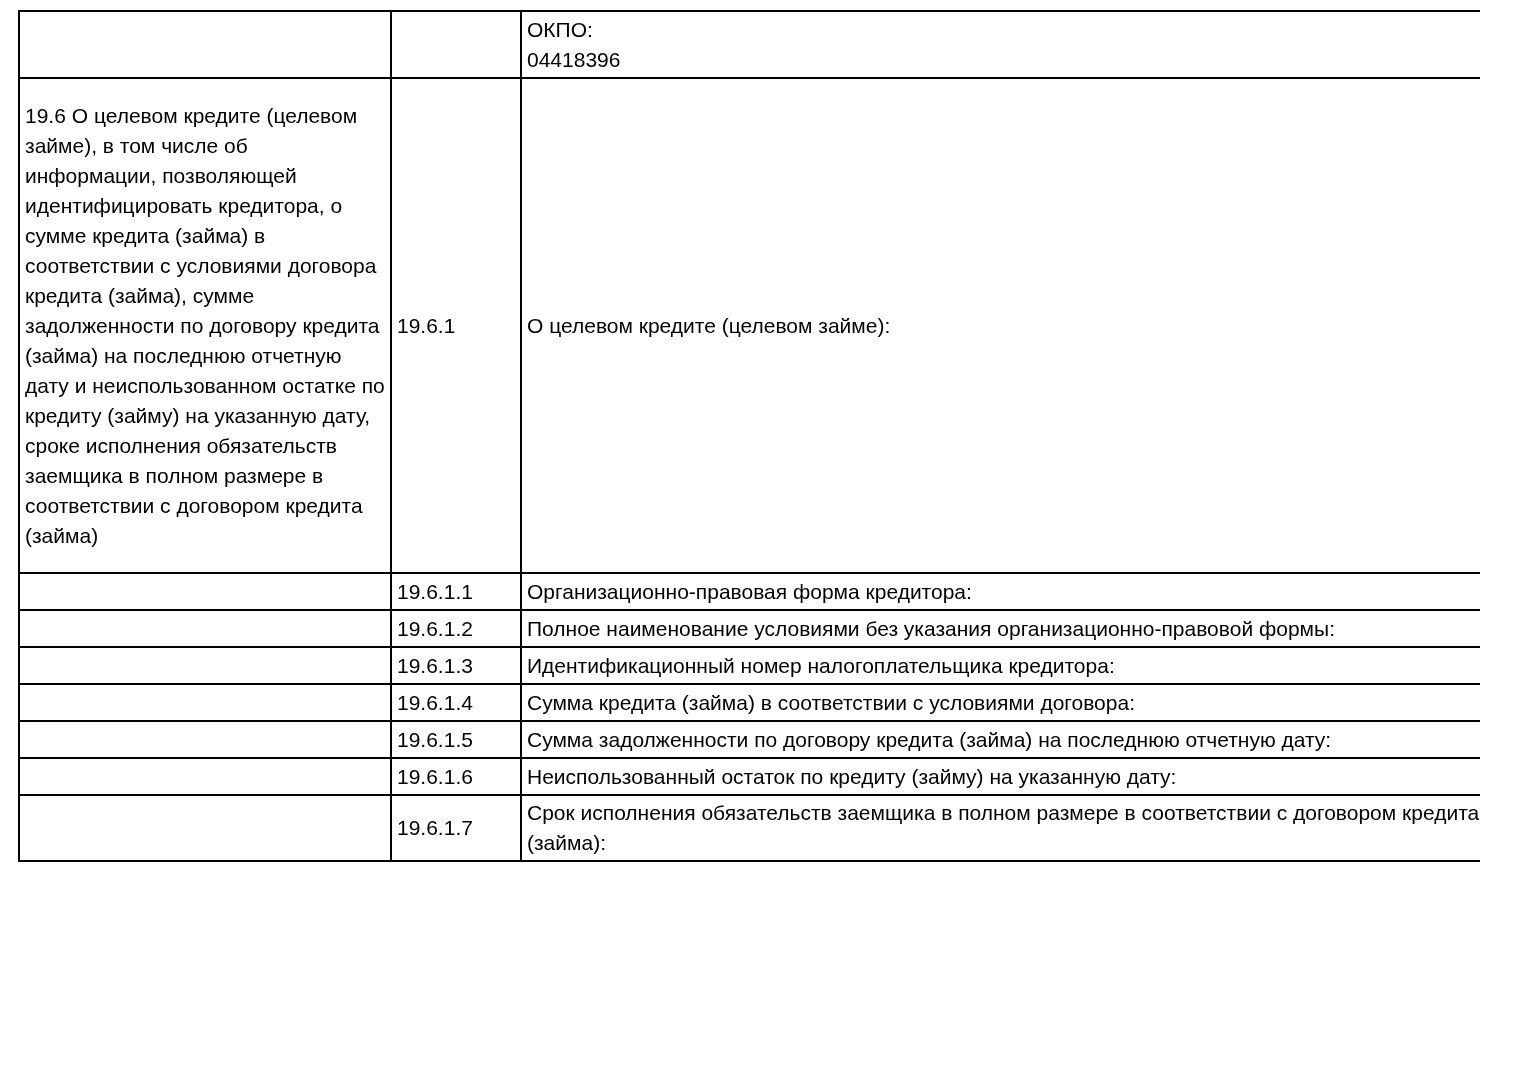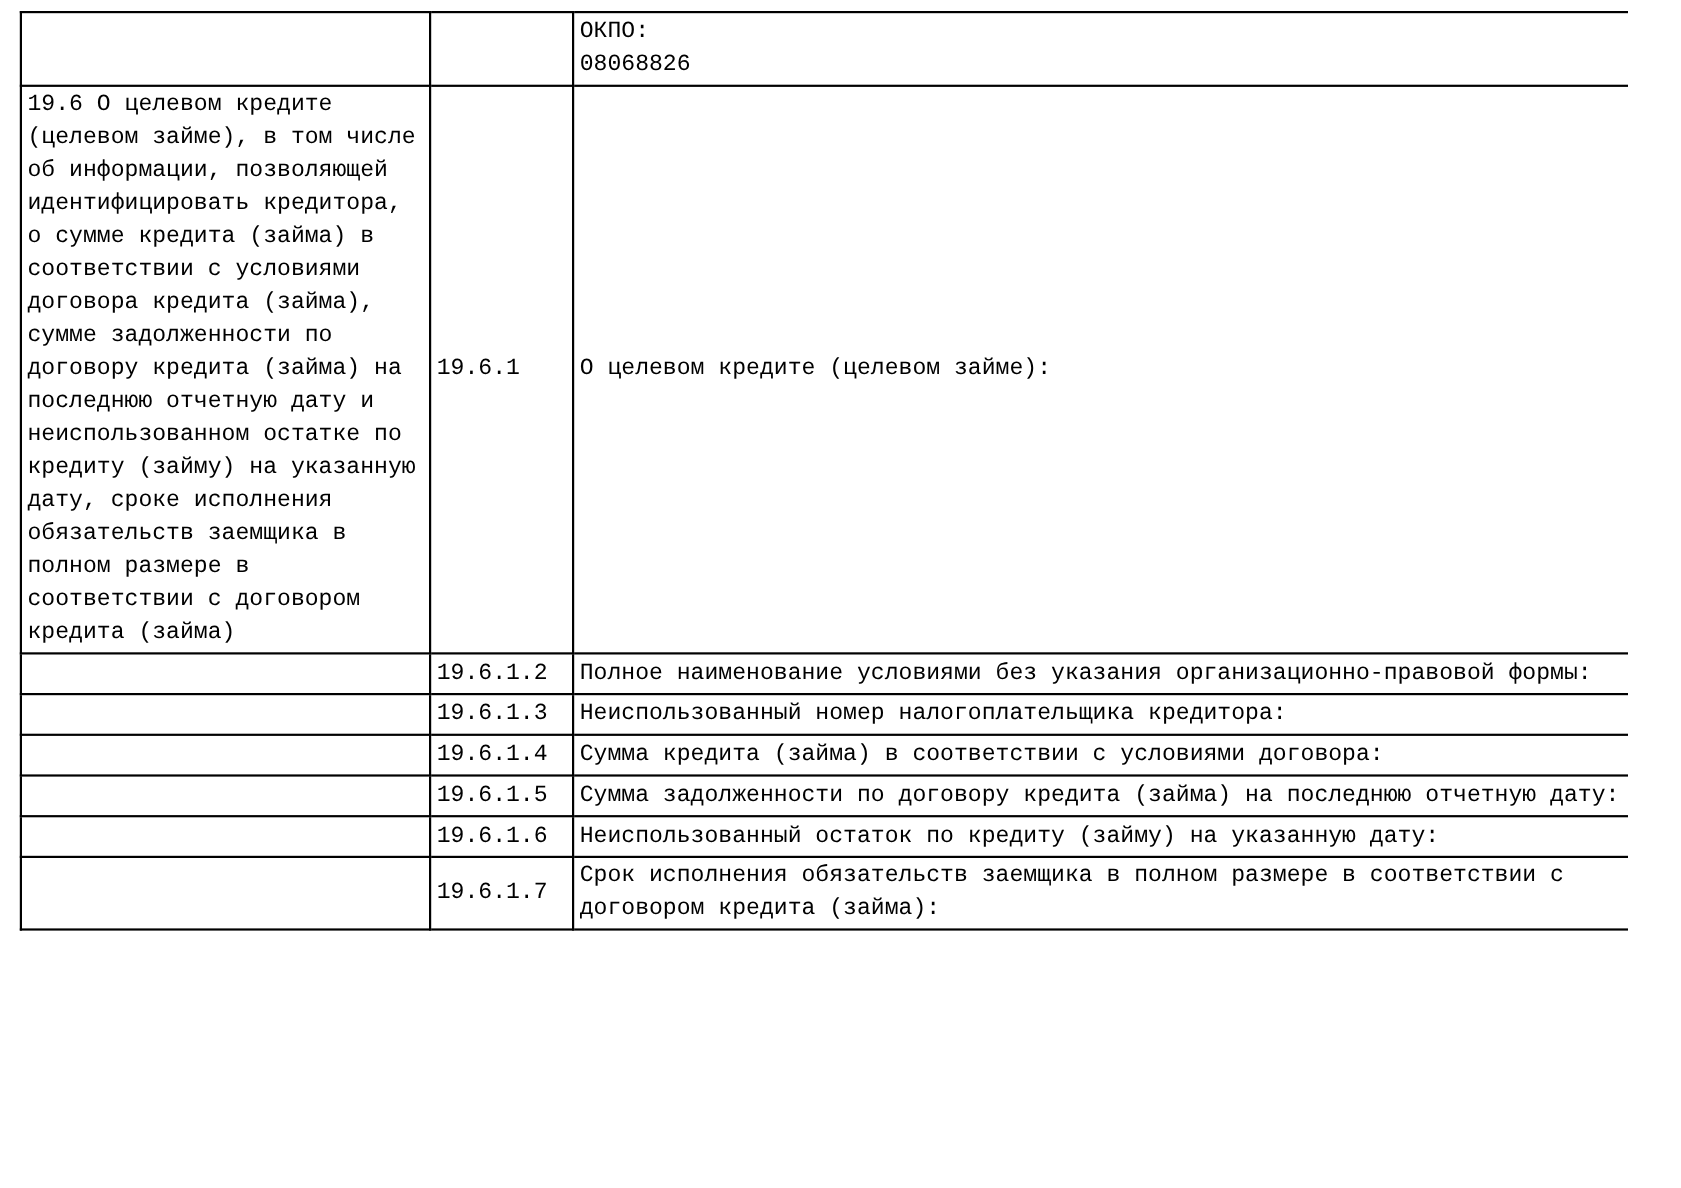--- a/index.html
+++ b/index.html
@@ -8,21 +8,20 @@
     background: #ffffff;
     font-family: "Liberation Sans", sans-serif;
     color: #000000;
   }
   .page {
     position: relative;
     width: 1480px;
     height: 1080px;
     background: #ffffff;
     overflow: hidden;
-    font-family: Liberation Mono, monospace;
   }
   table.decl {
     position: absolute;
     left: 18px;
     top: 10px;
     width: 1494px;
     border-collapse: collapse;
     table-layout: fixed;
     font-size: 21px;
     line-height: 30px;
@@ -56,42 +55,47 @@
       <col class="c-code">
       <col class="c-desc">
     </colgroup>
 
     <tbody>
         <tr class="r-okpo">
       <td class="section-cell"></td>
       <td></td>
       <td>
         <div>ОКПО:</div>
-        <div>08068826</div>
+        <div>04418396</div>
       </td>
     </tr>
 
 
     <tr class="r-196">
       <td class="section-cell">19.6 О целевом кредите (целевом займе), в том числе об информации, позволяющей идентифицировать кредитора, о сумме кредита (займа) в соответствии с условиями договора кредита (займа), сумме задолженности по договору кредита (займа) на последнюю отчетную дату и неиспользованном остатке по кредиту (займу) на указанную дату, сроке исполнения обязательств заемщика в полном размере в соответствии с договором кредита (займа)</td>
       <td>19.6.1</td>
       <td>О целевом кредите (целевом займе):</td>
     </tr>
 
+    <tr class="r-sub">
+      <td class="section-cell"></td>
+      <td>19.6.1.1</td>
+      <td>Организационно-правовая форма кредитора:</td>
+    </tr>
 
     <tr class="r-sub">
       <td class="section-cell"></td>
       <td>19.6.1.2</td>
       <td>Полное наименование условиями без указания организационно-правовой формы:</td>
     </tr>
 
     <tr class="r-sub">
       <td class="section-cell"></td>
       <td>19.6.1.3</td>
-      <td>Неиспользованный номер налогоплательщика кредитора:</td>
+      <td>Идентификационный номер налогоплательщика кредитора:</td>
     </tr>
 
     <tr class="r-sub">
       <td class="section-cell"></td>
       <td>19.6.1.4</td>
       <td>Сумма кредита (займа) в соответствии с условиями договора:</td>
     </tr>
 
     <tr class="r-sub">
       <td class="section-cell"></td>

